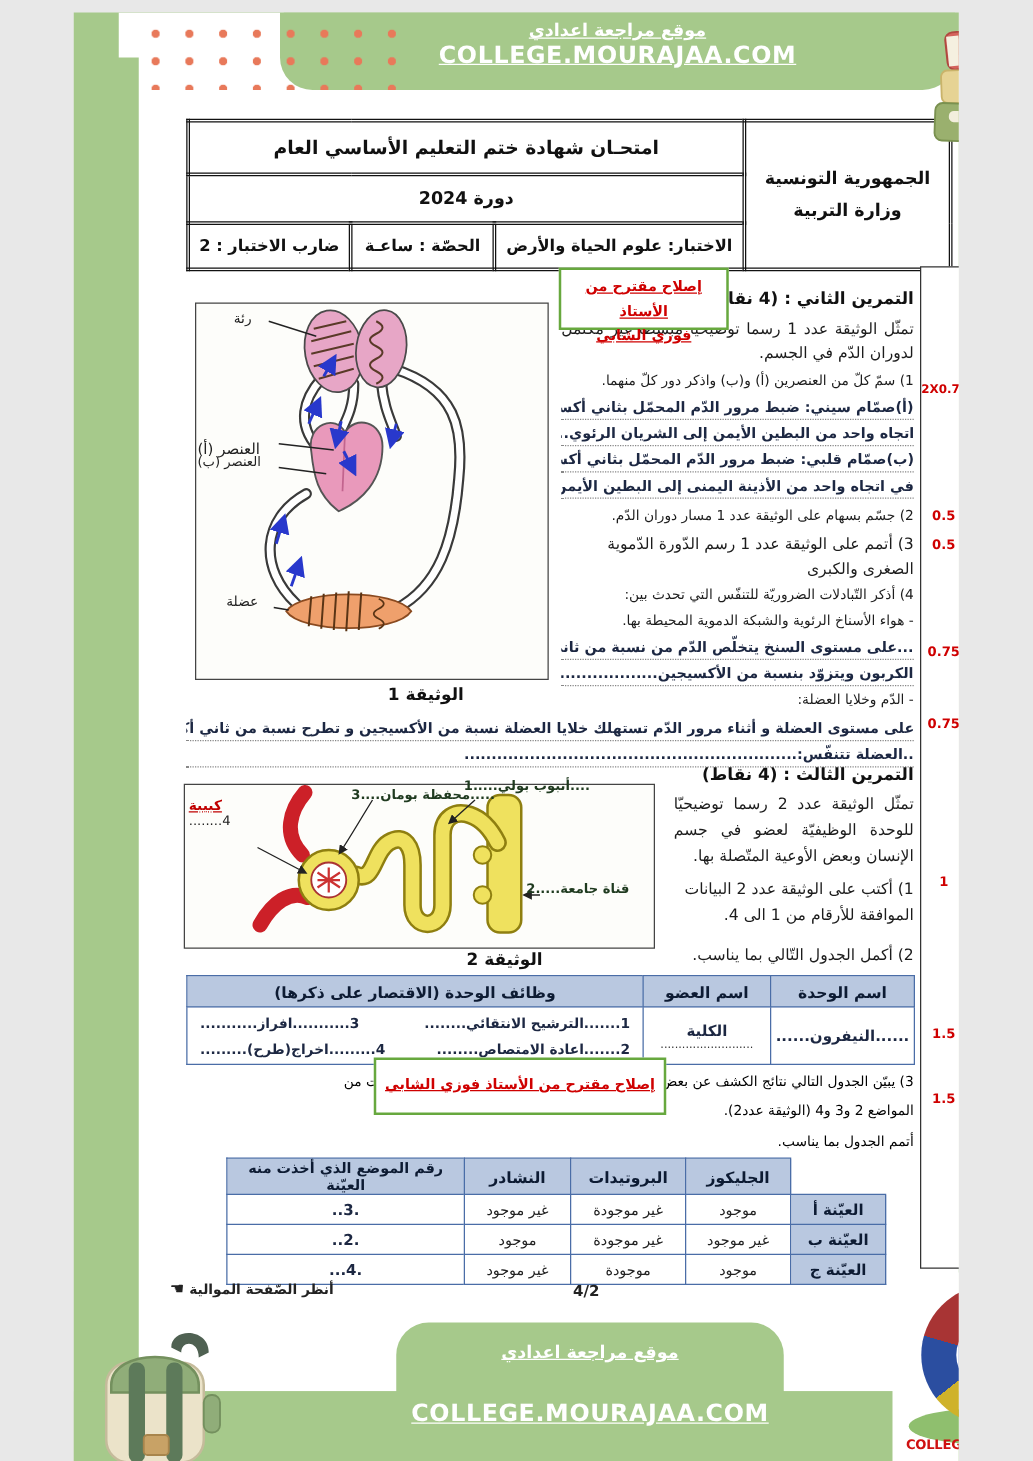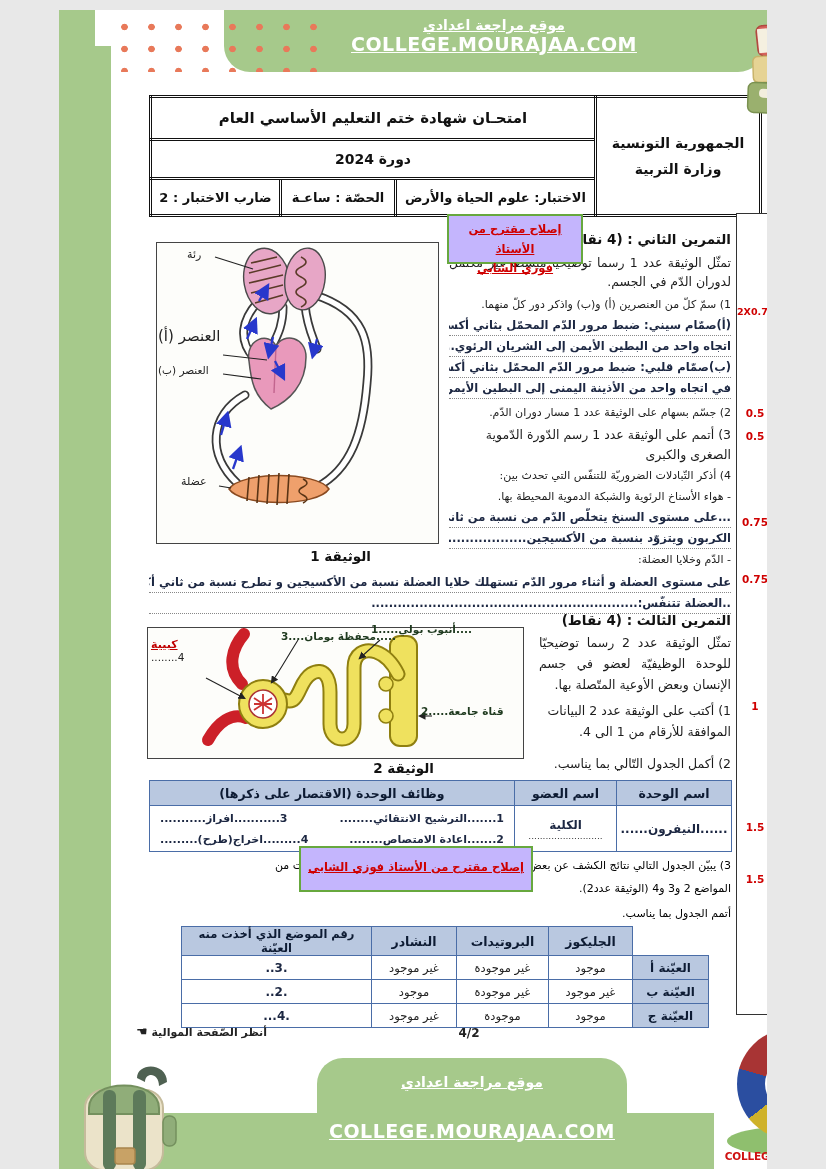--- a/index.html
+++ b/index.html
@@ -14,21 +14,21 @@
         background-size:27px 22px;background-position:6px 2px;}
   .tab-top{left:165px;top:0;width:540px;height:62px;background:#a6c98b;
            border-radius:0 0 26px 26px;z-index:4;text-align:center;color:#fff;}
   .tab-top .t1{margin-top:7px;font-size:14px;font-weight:bold;text-decoration:underline;}
   .tab-top .t2{font-size:19px;font-weight:bold;text-decoration:underline;letter-spacing:.5px;}
   
   table.hdr{border-collapse:collapse;direction:rtl;table-layout:fixed;}
   table.hdr td{border:3px double #111;text-align:center;vertical-align:middle;
                font-weight:bold;color:#111;padding:0;}
   
-  .corrbox{background:#c4b5fd;border:2px solid #67a83e;z-index:5;text-align:center;}
+  .corrbox{background:#ffffff;border:2px solid #67a83e;z-index:5;text-align:center;}
   .corrtext{color:#cf0000;font-weight:bold;text-decoration:underline;}
   
   .scorecol{left:677px;top:203px;width:36px;height:800px;border:1.5px solid #333;background:#fff;}
   .sc{position:absolute;left:0;width:100%;text-align:center;color:#cf0000;
       font-weight:bold;font-size:10.5px;white-space:nowrap;}
   
   .rtl{direction:rtl;}
   .txtcol{left:390px;top:243px;width:282px;direction:rtl;text-align:right;color:#1c1c1c;}
   .par{font-size:12.5px;line-height:19px;text-align:justify;}
   .q{font-size:11px;line-height:21px;white-space:nowrap;overflow:hidden;font-weight:500;}
@@ -192,21 +192,21 @@
 
       <g stroke="#222" stroke-width="1.1">
         <path d="M58,14 L96,26"></path>
         <path d="M66,112 L110,117"></path>
         <path d="M66,131 L104,136"></path>
         <path d="M62,243 L74,245"></path>
       </g>
     </svg>
   </div>
   <div class="abs doclabel" style="left:128px;top:238px;font-size:11px">رئة</div>
-  <div class="abs doclabel" style="left:99px;top:317px;font-size:15px">العنصر (أ)</div>
+  <div class="abs doclabel" style="left:99px;top:342px;font-size:12px">العنصر (أ)</div>
   <div class="abs doclabel" style="left:99px;top:354px;font-size:10.5px">العنصر (ب)</div>
   <div class="abs doclabel" style="left:122px;top:465px;font-size:11px">عضلة</div>
   <div class="abs caption" style="left:162px;top:538px;width:150px">الوثيقة 1</div>
 
   <div class="abs txtcol">
     <div class="par">تمثّل الوثيقة عدد 1 رسما توضيحيّا مبسّطا غير مكتمل لدوران الدّم في الجسم.</div>
     <div class="q" style="margin-top:3px">1) سمّ كلّ من العنصرين (أ) و(ب) واذكر دور كلّ منهما.</div>
     <div class="hw">(أ)صمّام سيني: ضبط مرور الدّم المحمّل بثاني أكسيد الكربون في</div>
     <div class="hw">اتجاه واحد من البطين الأيمن إلى الشريان الرئوي........................</div>
     <div class="hw">(ب)صمّام قلبي: ضبط مرور الدّم المحمّل بثاني أكسيد الكربون.....</div>

